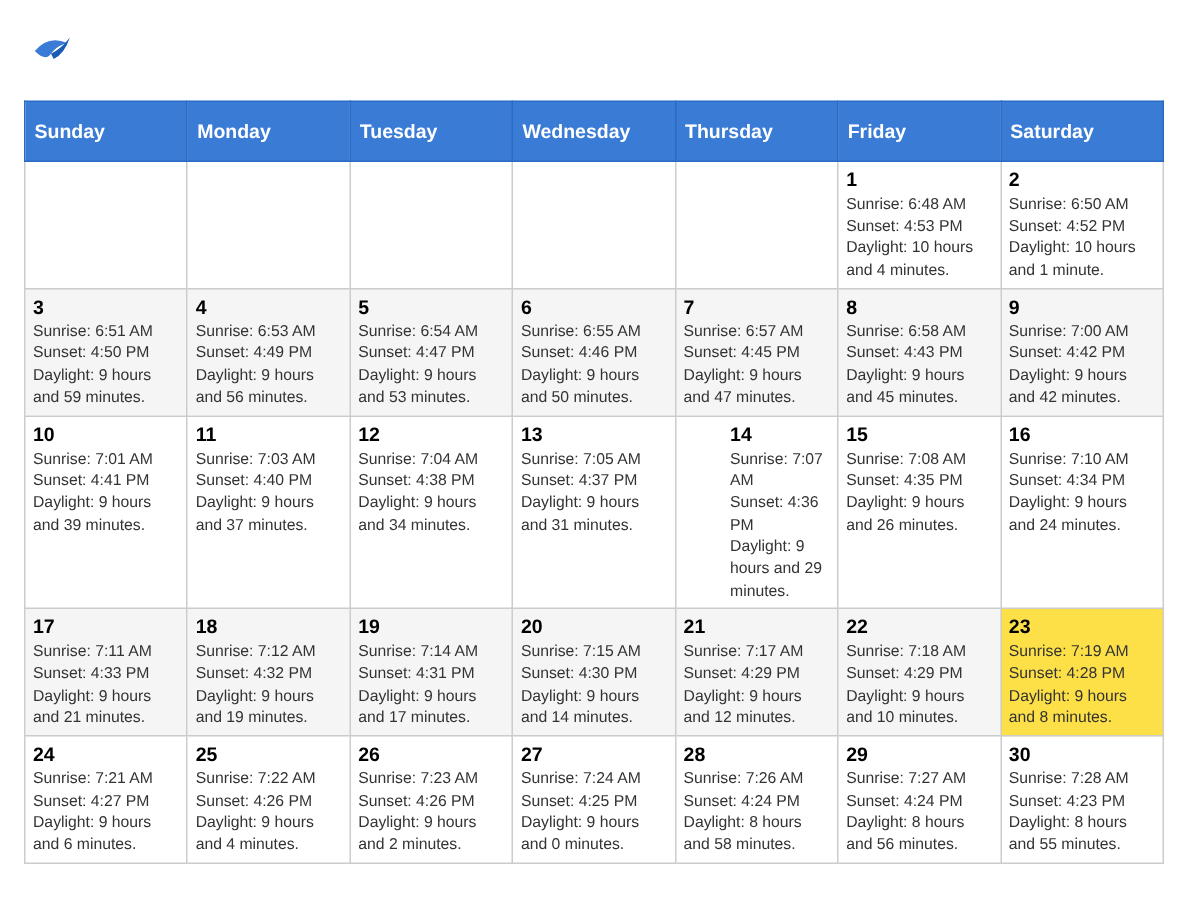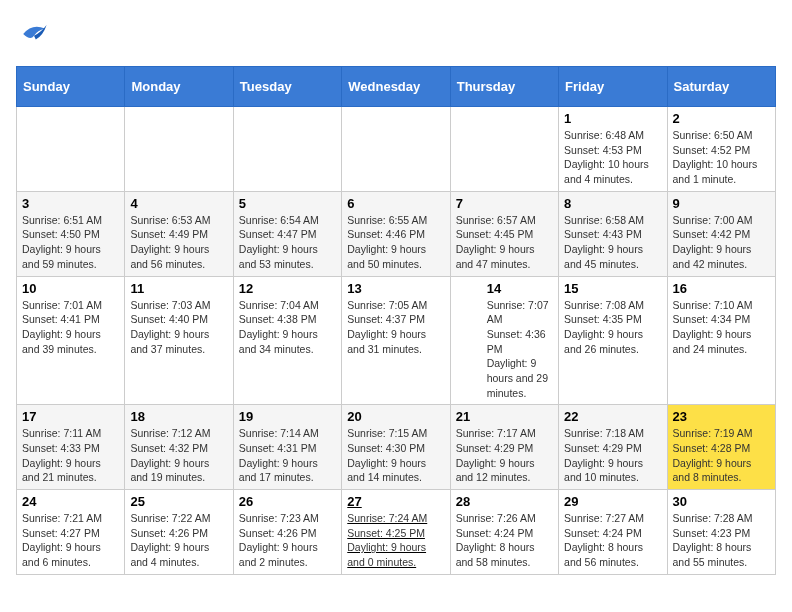--- a/index.html
+++ b/index.html
@@ -241,21 +241,21 @@
           <div class="day-info">Sunrise: 7:21 AM<br>Sunset: 4:27 PM<br>Daylight: 9 hours and 6 minutes.</div>
         </td>
         <td style="background-color: rgb(255, 255, 255);">
           <span class="day-number">25</span>
           <div class="day-info">Sunrise: 7:22 AM<br>Sunset: 4:26 PM<br>Daylight: 9 hours and 4 minutes.</div>
         </td>
         <td style="background-color: rgb(255, 255, 255);">
           <span class="day-number">26</span>
           <div class="day-info">Sunrise: 7:23 AM<br>Sunset: 4:26 PM<br>Daylight: 9 hours and 2 minutes.</div>
         </td>
-        <td style="background-color: rgb(255, 255, 255); text-decoration: underline;">
+        <td style="background-color: rgb(255, 255, 255);">
           <span class="day-number">27</span>
           <div class="day-info">Sunrise: 7:24 AM<br>Sunset: 4:25 PM<br>Daylight: 9 hours and 0 minutes.</div>
         </td>
         <td style="background-color: rgb(255, 255, 255);">
           <span class="day-number">28</span>
           <div class="day-info">Sunrise: 7:26 AM<br>Sunset: 4:24 PM<br>Daylight: 8 hours and 58 minutes.</div>
         </td>
         <td style="background-color: rgb(255, 255, 255);">
           <span class="day-number">29</span>
           <div class="day-info">Sunrise: 7:27 AM<br>Sunset: 4:24 PM<br>Daylight: 8 hours and 56 minutes.</div>

